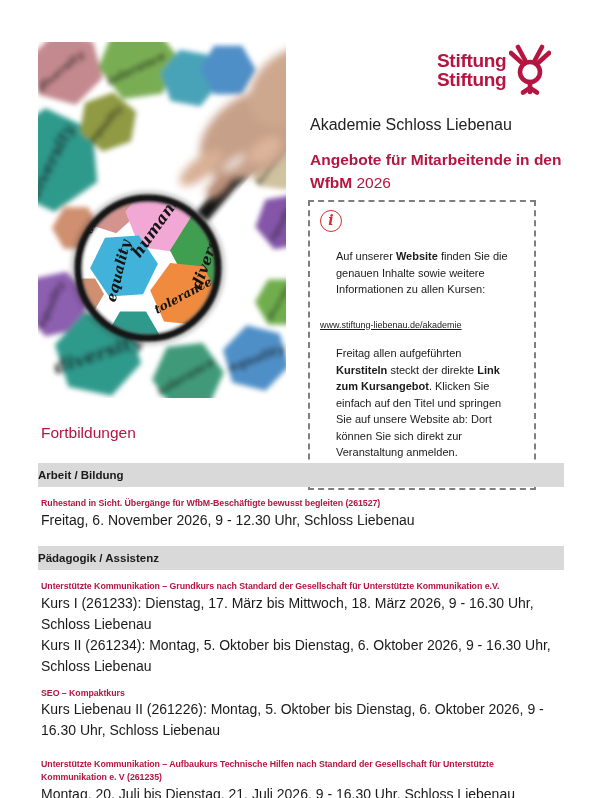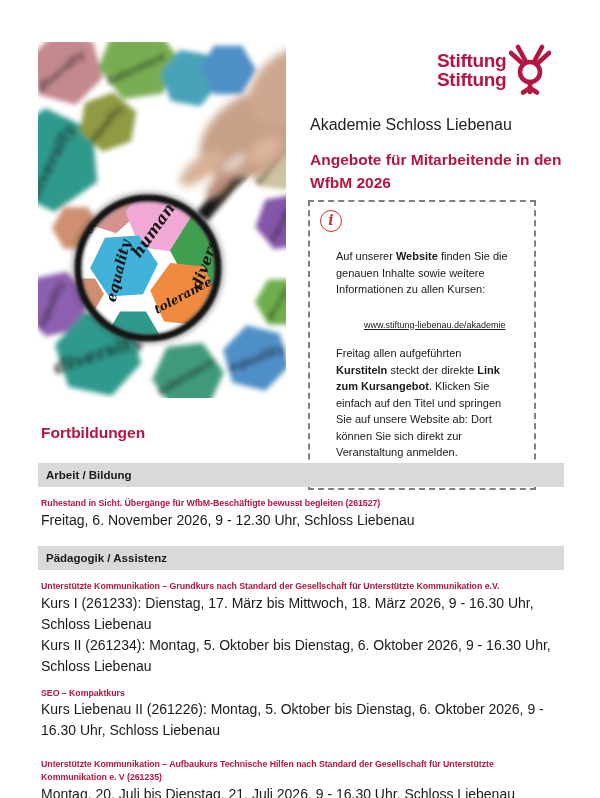--- a/index.html
+++ b/index.html
@@ -9,40 +9,40 @@
     font-family:"Liberation Sans",sans-serif;color:#1a1a1a;
   }
   
   .photo{position:absolute;left:38px;top:42px;width:248px;height:356px;background:#fff;}
   
   .logo{position:absolute;left:437px;top:44px;display:flex;align-items:flex-start;gap:3px;}
   .logo-text{font-weight:bold;font-size:19px;line-height:0.98;color:#b41641;letter-spacing:-0.3px;padding-top:8px;}
   
   .org-line{position:absolute;left:310px;top:116px;font-size:16px;color:#222;}
   .doc-title{position:absolute;left:310px;top:148px;width:252px;font-size:15.5px;font-weight:bold;color:#b41641;line-height:1.5;}
-  .doc-title .year{font-weight:bold;text-align:right;}
+  .doc-title .year{font-weight:normal;text-align:right;}
   .infobox{
     position:absolute;left:308px;top:200px;width:228px;box-sizing:border-box;
     border:2px dashed #7f7f7f;padding:8px 10px 11px 10px;background:#fff;
   }
   .info-icon{
     width:20px;height:20px;border:1.7px solid #cf3030;border-radius:50%;
     color:#cf3030;font-family:"DejaVu Serif",serif;font-style:italic;font-weight:bold;
     font-size:14px;line-height:19px;text-align:center;margin:0 0 7px 0;
   }
   .infobox p{margin:16px;font-size:11px;line-height:1.5;}
   .infobox .p2{margin-top:13px;}
-  .infobox a{color:#1a1a1a;text-decoration:underline;font-size:9px;line-height:1.5;display:inline-block;margin-left:44px;}
+  .infobox a{color:#1a1a1a;text-decoration:underline;font-size:9px;line-height:1.5;display:inline-block;}
   
   .content{position:absolute;left:38px;top:424px;width:526px;}
-  .fort-heading{margin:0 0 4px 3px;font-size:15.5px;font-weight:bold;color:#b41641;}
+  .fort-heading{margin:0 0 4px 3px;font-size:15.5px;font-weight:normal;color:#b41641;}
   .intro{margin:0 0 0 3px;font-size:9px;line-height:1.55;width:512px;}
   .bar{
     margin-top:21px;background:#d9d9d9;height:24px;line-height:24px;
-    font-size:11.5px;font-weight:bold;color:#1a1a1a;padding-left:8px;
+    font-size:11.5px;font-weight:bold;color:#1a1a1a;padding-left:0;
   }
   .bar.b2{margin-top:15px;}
   .course{margin:10px 0 0 3px;}
   .course-title{
     display:block;font-size:8.8px;font-weight:bold;color:#b41641;
     letter-spacing:-0.05px;line-height:1.45;text-decoration:none;width:514px;
   }
   .course-date{font-size:14px;line-height:1.5;color:#1a1a1a;}
   .course.gap{}
   .course.gap-lg{margin-top:17px;}

